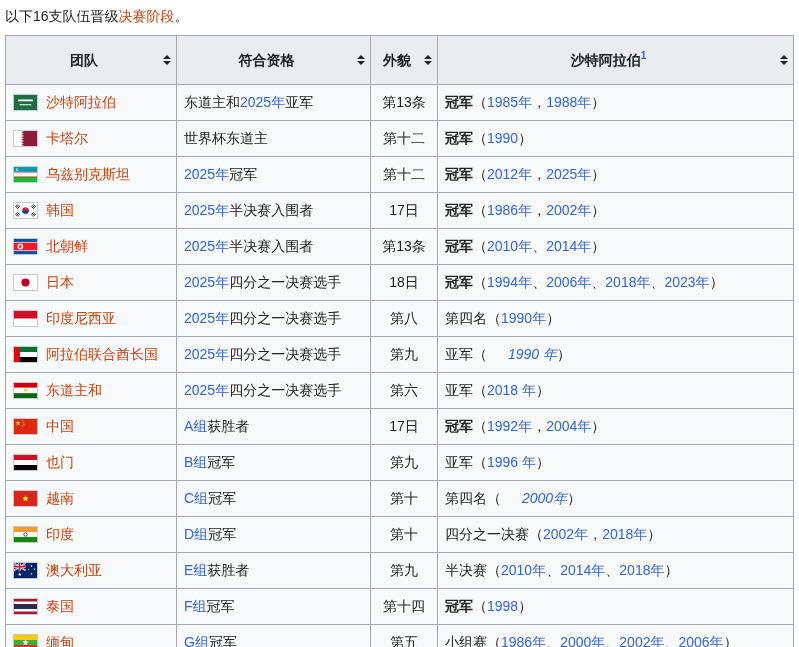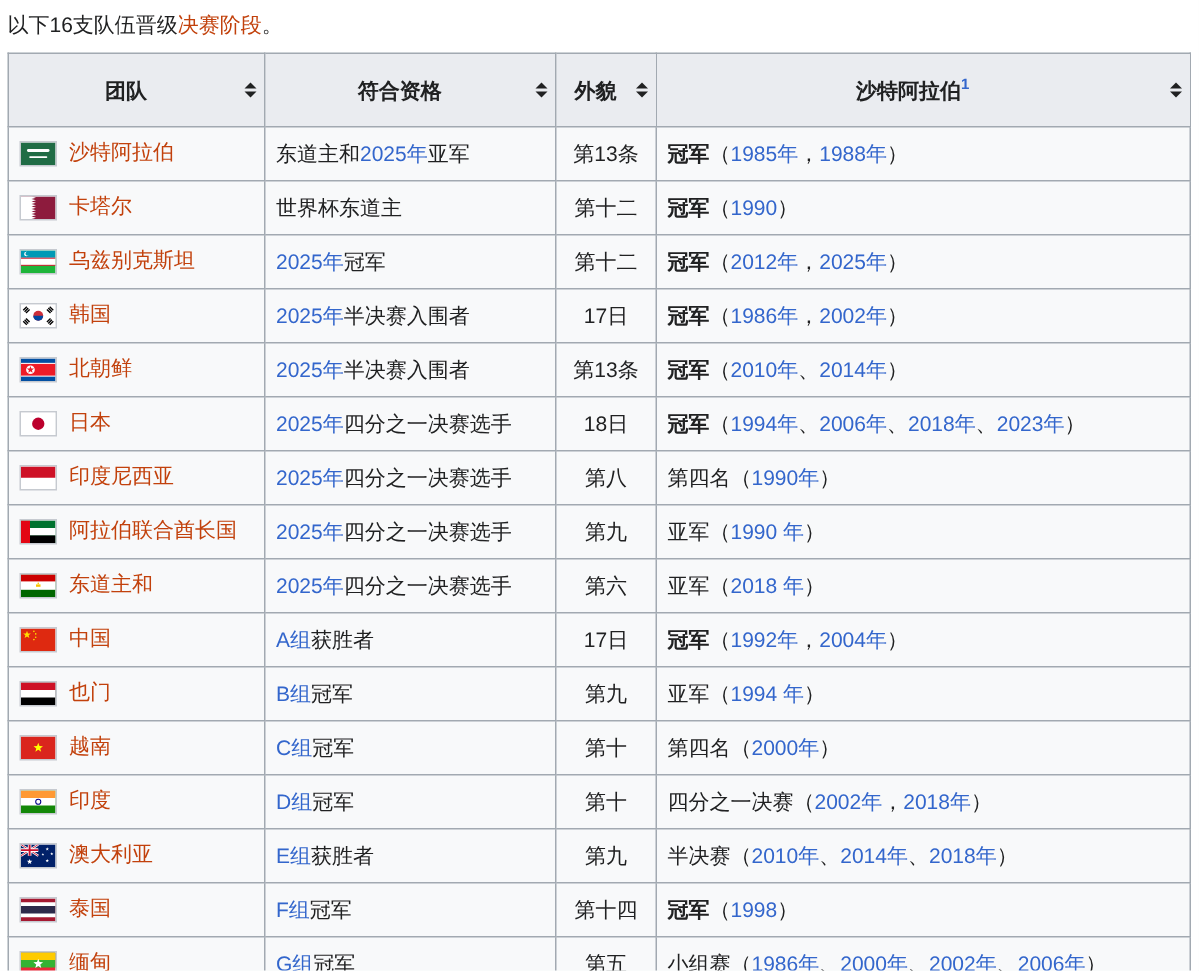--- a/index.html
+++ b/index.html
@@ -41,21 +41,21 @@
   .sort-icon .tri-down{width:0;height:0;border-left:4px solid transparent;border-right:4px solid transparent;border-top:4px solid #202122;}
   
   .flag{
     display:inline-block;vertical-align:middle;
     width:23px;height:15px;border:1px solid #c6cad0;
     margin-right:8px;box-sizing:content-box;
   }
   .flag svg{display:block;}
   .team-cell a{vertical-align:middle;font-family:Liberation Mono, monospace;}
   .bold{font-weight:bold;}
-  .ital{}
+  .ital{font-style:italic;margin-left:21px;}
   .paren{color:#202122;}
 </style>
 </head>
 <body>
 
 <p class="intro"><span>以下16支队伍晋级</span><a class="visited">决赛阶段</a><span>。</span></p>
 
 <table class="wikitable">
   <colgroup>
     <col style="width:171px">
@@ -228,21 +228,21 @@
         <td><span class="bold">冠军</span><span class="paren">（</span><a class="link">1992年</a><span class="paren">，</span><a class="link">2004年</a><span class="paren">）</span></td>
       </tr>
       <tr>
         <td class="team-cell"><span class="flag"><svg width="23" height="15" viewBox="0 0 23 15">
               <rect width="23" height="15" fill="#000"></rect>
               <rect width="23" height="10" fill="#fff"></rect>
               <rect width="23" height="5" fill="#ce1126"></rect>
             </svg></span><a class="visited">也门</a></td>
         <td><a class="link">B组</a><span>冠军</span></td>
         <td class="center">第九</td>
-        <td><span>亚军</span><span class="paren">（</span><a class="link">1994 年</a><span class="paren">）</span></td>
+        <td><span>亚军</span><span class="paren">（</span><a class="link">1996 年</a><span class="paren">）</span></td>
       </tr>
       <tr>
         <td class="team-cell"><span class="flag"><svg width="23" height="15" viewBox="0 0 23 15">
               <rect width="23" height="15" fill="#da251d"></rect>
               <polygon points="11.50,4.20 12.31,6.38 14.64,6.48 12.82,7.93 13.44,10.17 11.50,8.89 9.56,10.17 10.18,7.93 8.36,6.48 10.69,6.38" fill="#ff0"></polygon>
             </svg></span><a class="visited">越南</a></td>
         <td><a class="link">C组</a><span>冠军</span></td>
         <td class="center">第十</td>
         <td><span>第四名</span><span class="paren">（</span><a class="link ital">2000年</a><span class="paren">）</span></td>
       </tr>

